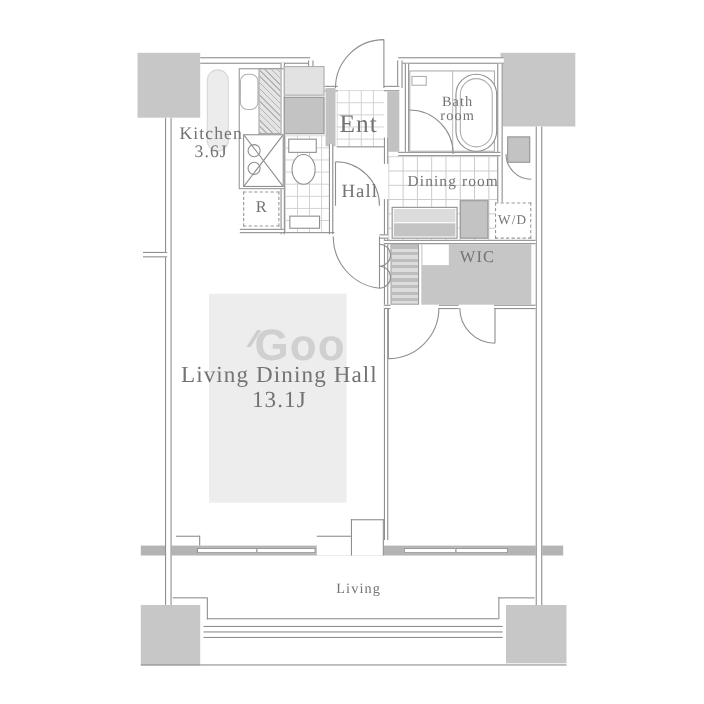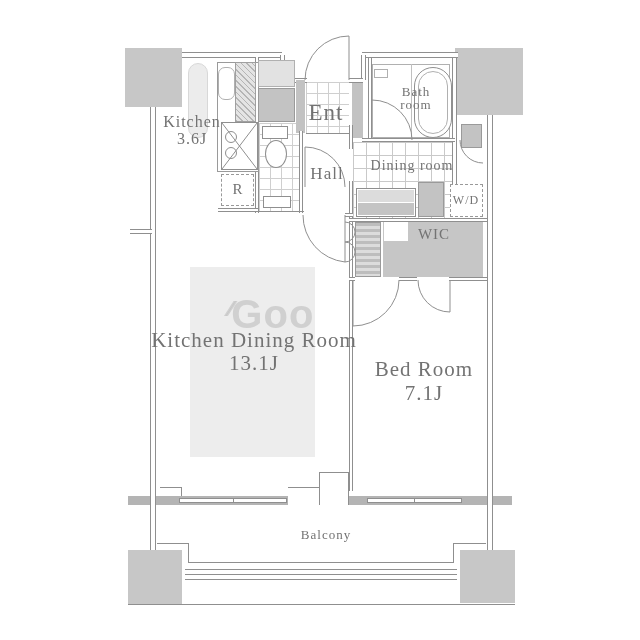--- a/index.html
+++ b/index.html
@@ -177,24 +177,20 @@
   <div class="lbl" style="left:466px;top:193px;font-size:12px;">
     <span>W/D</span>
   </div>
   <div class="lbl" style="left:434px;top:226px;font-size:15px;">
     <span>WIC</span>
   </div>
   <div class="lbl" style="left:238px;top:181px;font-size:15px;">
     <span>R</span>
   </div>
   <div class="lbl" style="left:254px;top:329px;font-size:21px;line-height:23px;">
-    <span>Kitchen Dining Room</span>
+    <span>Living Dining Hall</span>
     <span>13.1J</span>
   </div>
-  <div class="lbl" style="left:424px;top:357px;font-size:21px;line-height:24px;">
-    <span>Bed Room</span>
-    <span>7.1J</span>
-  </div>
   <div class="lbl" style="left:326px;top:527px;font-size:13px;">
-    <span>Balcony</span>
+    <span>Living</span>
   </div>
 
 </div>
 
 </body></html>

